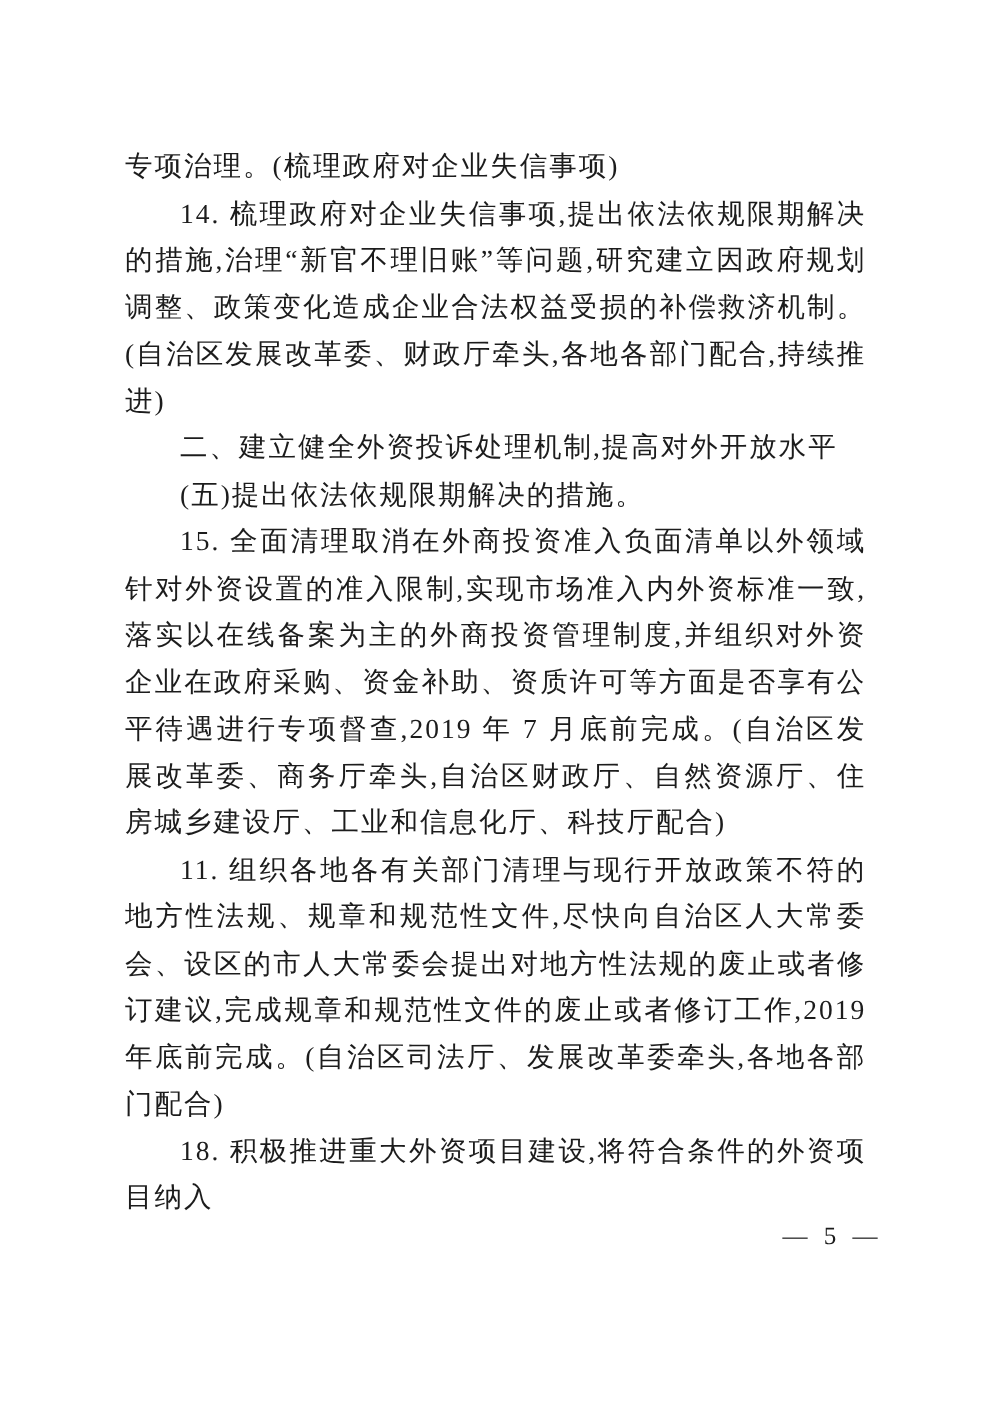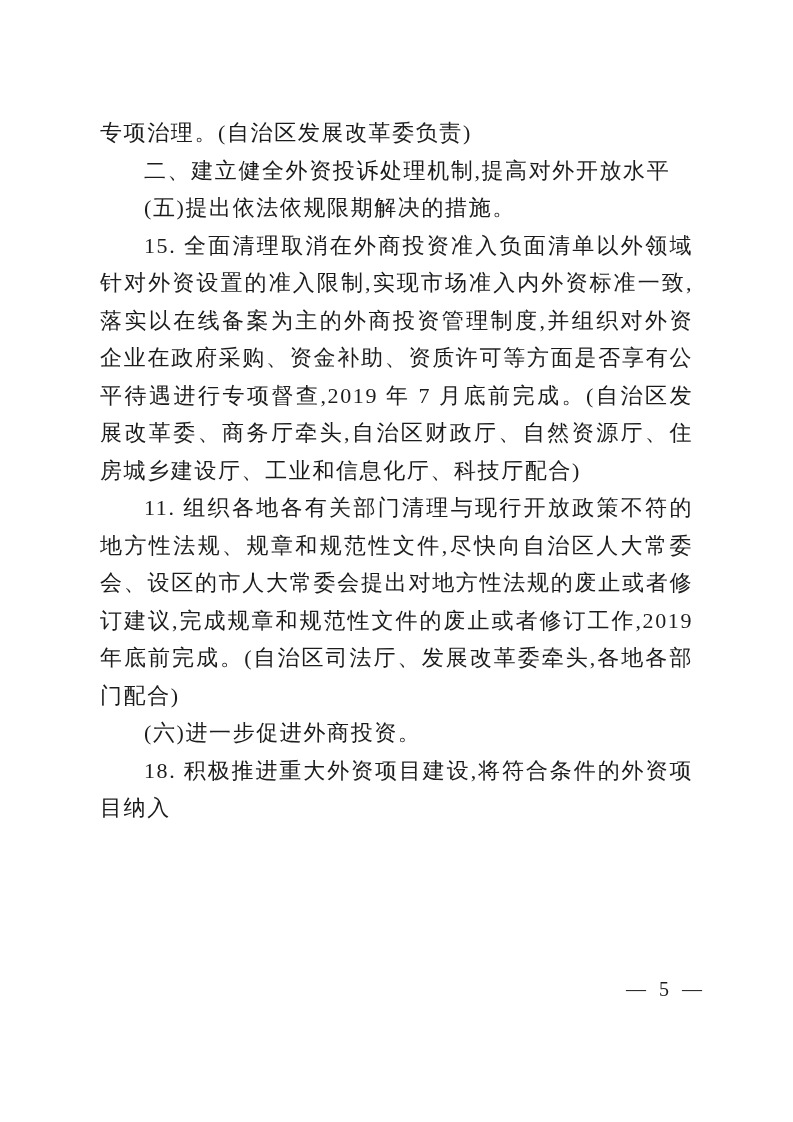--- a/index.html
+++ b/index.html
@@ -43,23 +43,23 @@
     letter-spacing: 1px;
     word-spacing: 6px;
     color: #1c1c1c;
   }
 </style>
 </head>
 <body>
 
 <div class="page">
   <div class="doc-body">
-    <p>专项治理。(自治区发展改革委负责)</p>
+    <p>专项治理。(梳理政府对企业失信事项)</p>
+    <p class="indent">14. 梳理政府对企业失信事项,提出依法依规限期解决的措施,治理“新官不理旧账”等问题,研究建立因政府规划调整、政策变化造成企业合法权益受损的补偿救济机制。(自治区发展改革委、财政厅牵头,各地各部门配合,持续推进)</p>
     <p class="indent">二、建立健全外资投诉处理机制,提高对外开放水平</p>
     <p class="indent">(五)提出依法依规限期解决的措施。</p>
     <p class="indent">15. 全面清理取消在外商投资准入负面清单以外领域针对外资设置的准入限制,实现市场准入内外资标准一致,落实以在线备案为主的外商投资管理制度,并组织对外资企业在政府采购、资金补助、资质许可等方面是否享有公平待遇进行专项督查,2019 年 7 月底前完成。(自治区发展改革委、商务厅牵头,自治区财政厅、自然资源厅、住房城乡建设厅、工业和信息化厅、科技厅配合)</p>
     <p class="indent">11. 组织各地各有关部门清理与现行开放政策不符的地方性法规、规章和规范性文件,尽快向自治区人大常委会、设区的市人大常委会提出对地方性法规的废止或者修订建议,完成规章和规范性文件的废止或者修订工作,2019 年底前完成。(自治区司法厅、发展改革委牵头,各地各部门配合)</p>
-    <p class="indent">(六)进一步促进外商投资。</p>
     <p class="indent">18. 积极推进重大外资项目建设,将符合条件的外资项目纳入</p>
   </div>
 
   <div class="page-number">— 5 —</div>
 </div>
 
 </body></html>

